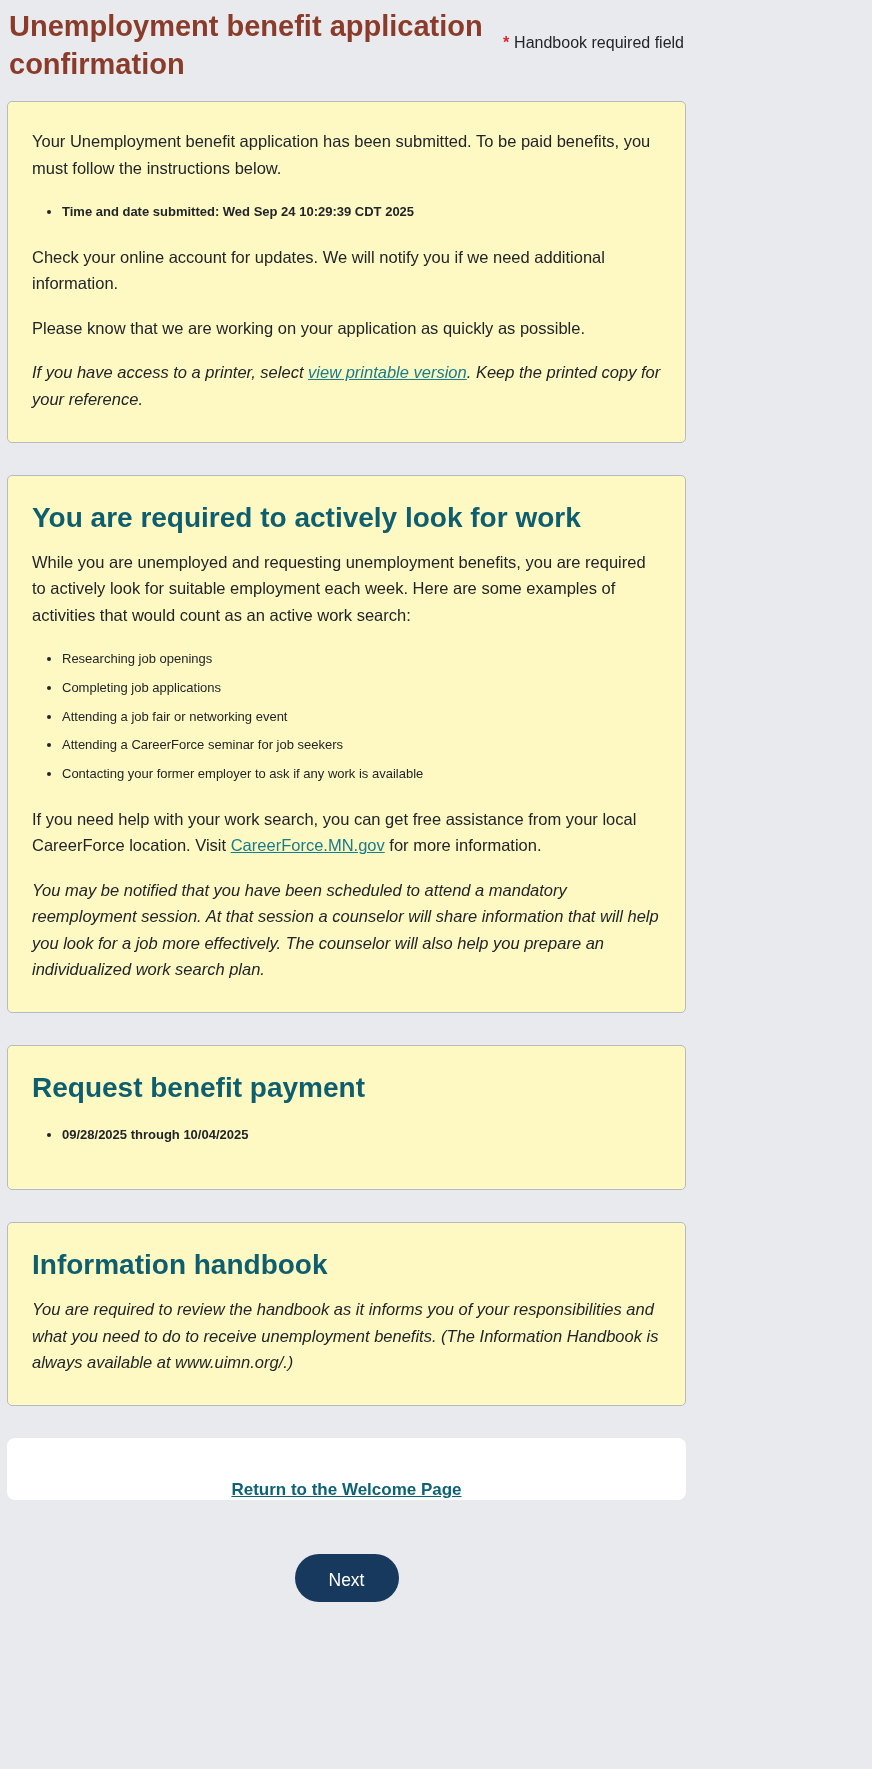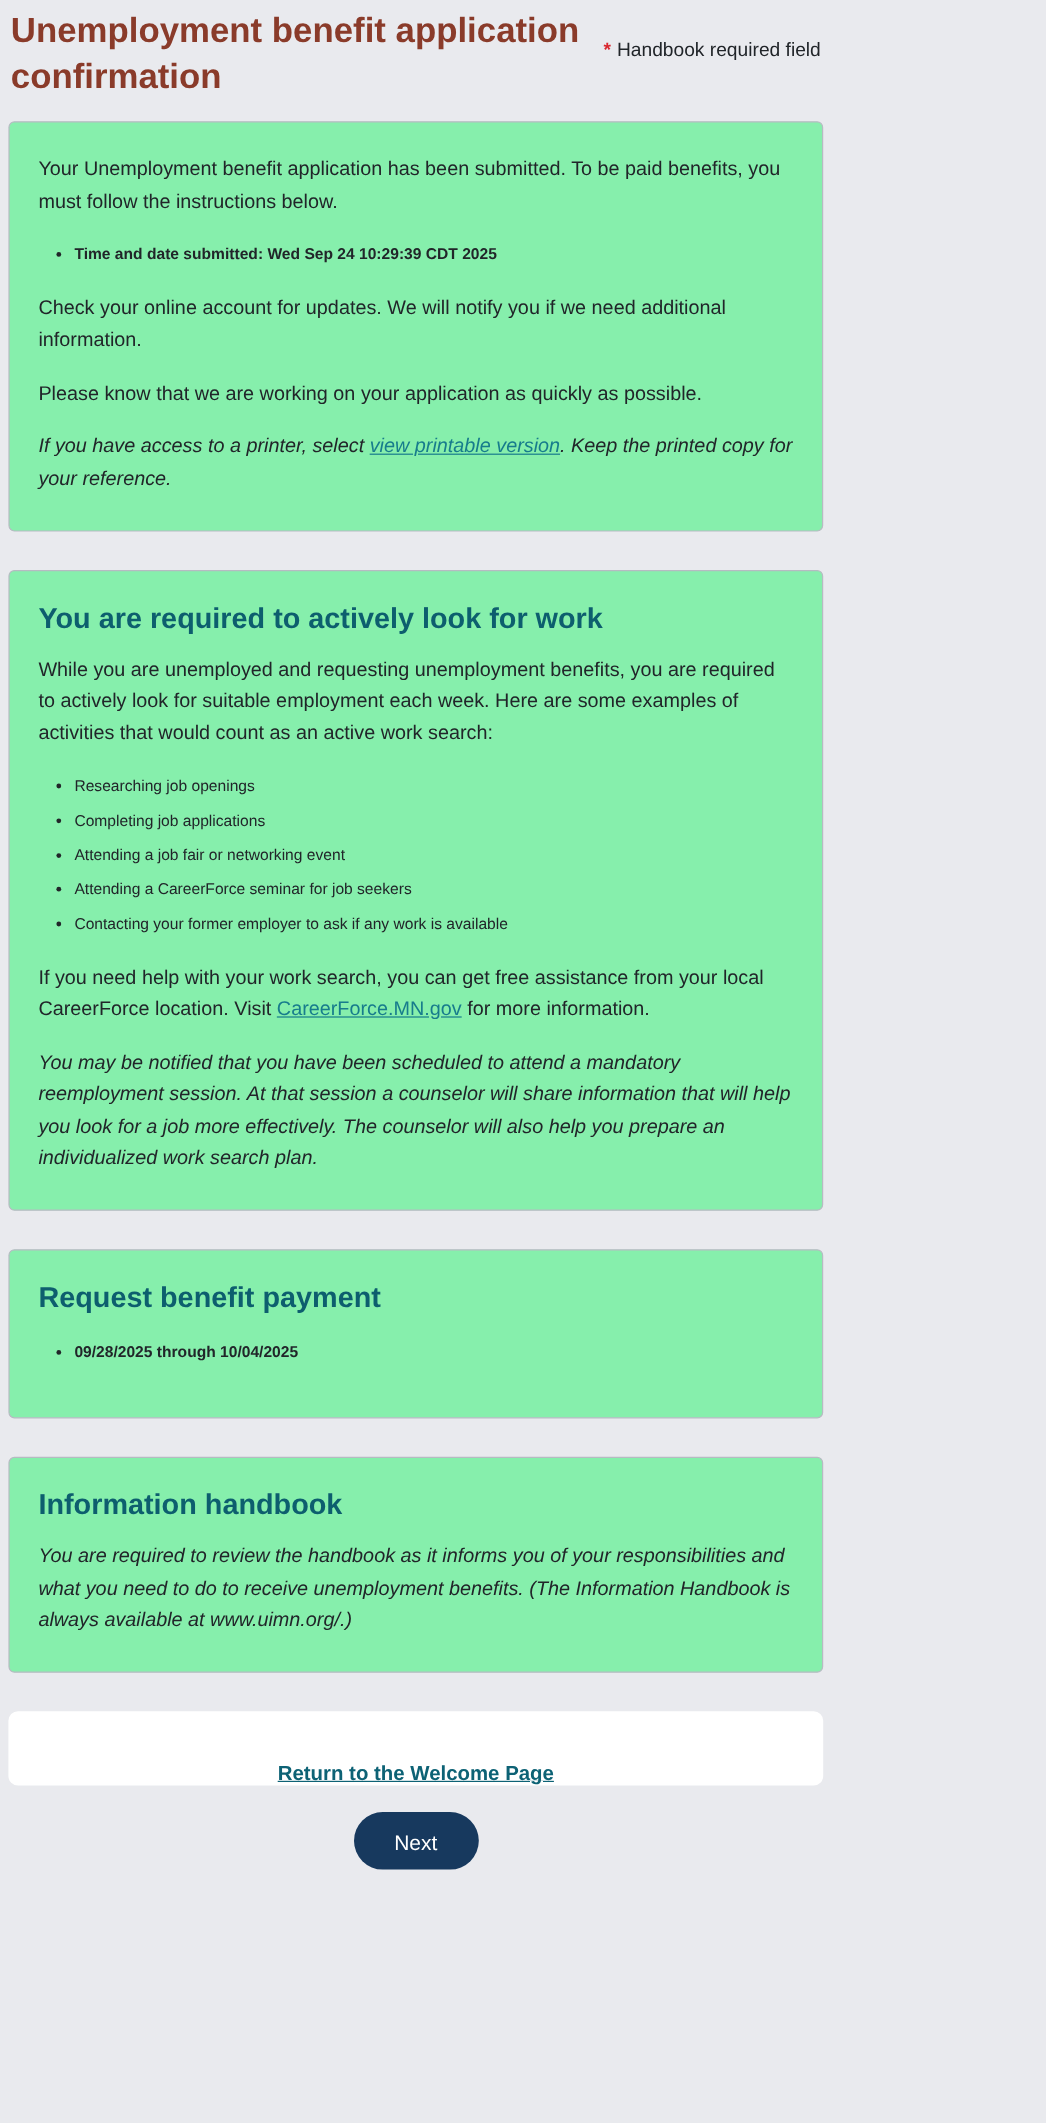--- a/index.html
+++ b/index.html
@@ -35,28 +35,28 @@
     font-size: 16px;
     color: #212529;
     white-space: nowrap;
   }
   .required-star {
     color: #d9272e;
     font-weight: 700;
     margin-right: 5px;
   }
   .card {
-    background: #86efac;
+    background: #fef9c3;
     border: 1px solid #b6bbc2;
     border-radius: 5px;
     padding: 26px 24px 22px;
     margin-bottom: 32px;
   }
   .card h2 {
-    font-size: 24px;
+    font-size: 28px;
     font-weight: 700;
     color: #0d5e6e;
     margin: 0 0 15px;
   }
   .card p {
     margin: 0 0 18px;
     font-size: 16.5px;
     line-height: 1.6;
   }
   .card p:last-child { margin-bottom: 8px; font-style: italic; }
@@ -101,20 +101,21 @@
     background: #17395e;
     color: #ffffff;
     border: none;
     border-radius: 24px;
     height: 48px;
     min-width: 104px;
     padding: 16px 28px;
     font-size: 17.5px;
     font-family: "Liberation Sans", sans-serif;
     cursor: pointer;
+    margin-top: 32px;
   }
 </style>
 </head>
 <body>
 
 <div class="page">
 
   <div class="header-row">
     <h1 class="page-title">Unemployment benefit application confirmation</h1>
     <div class="required-note">

